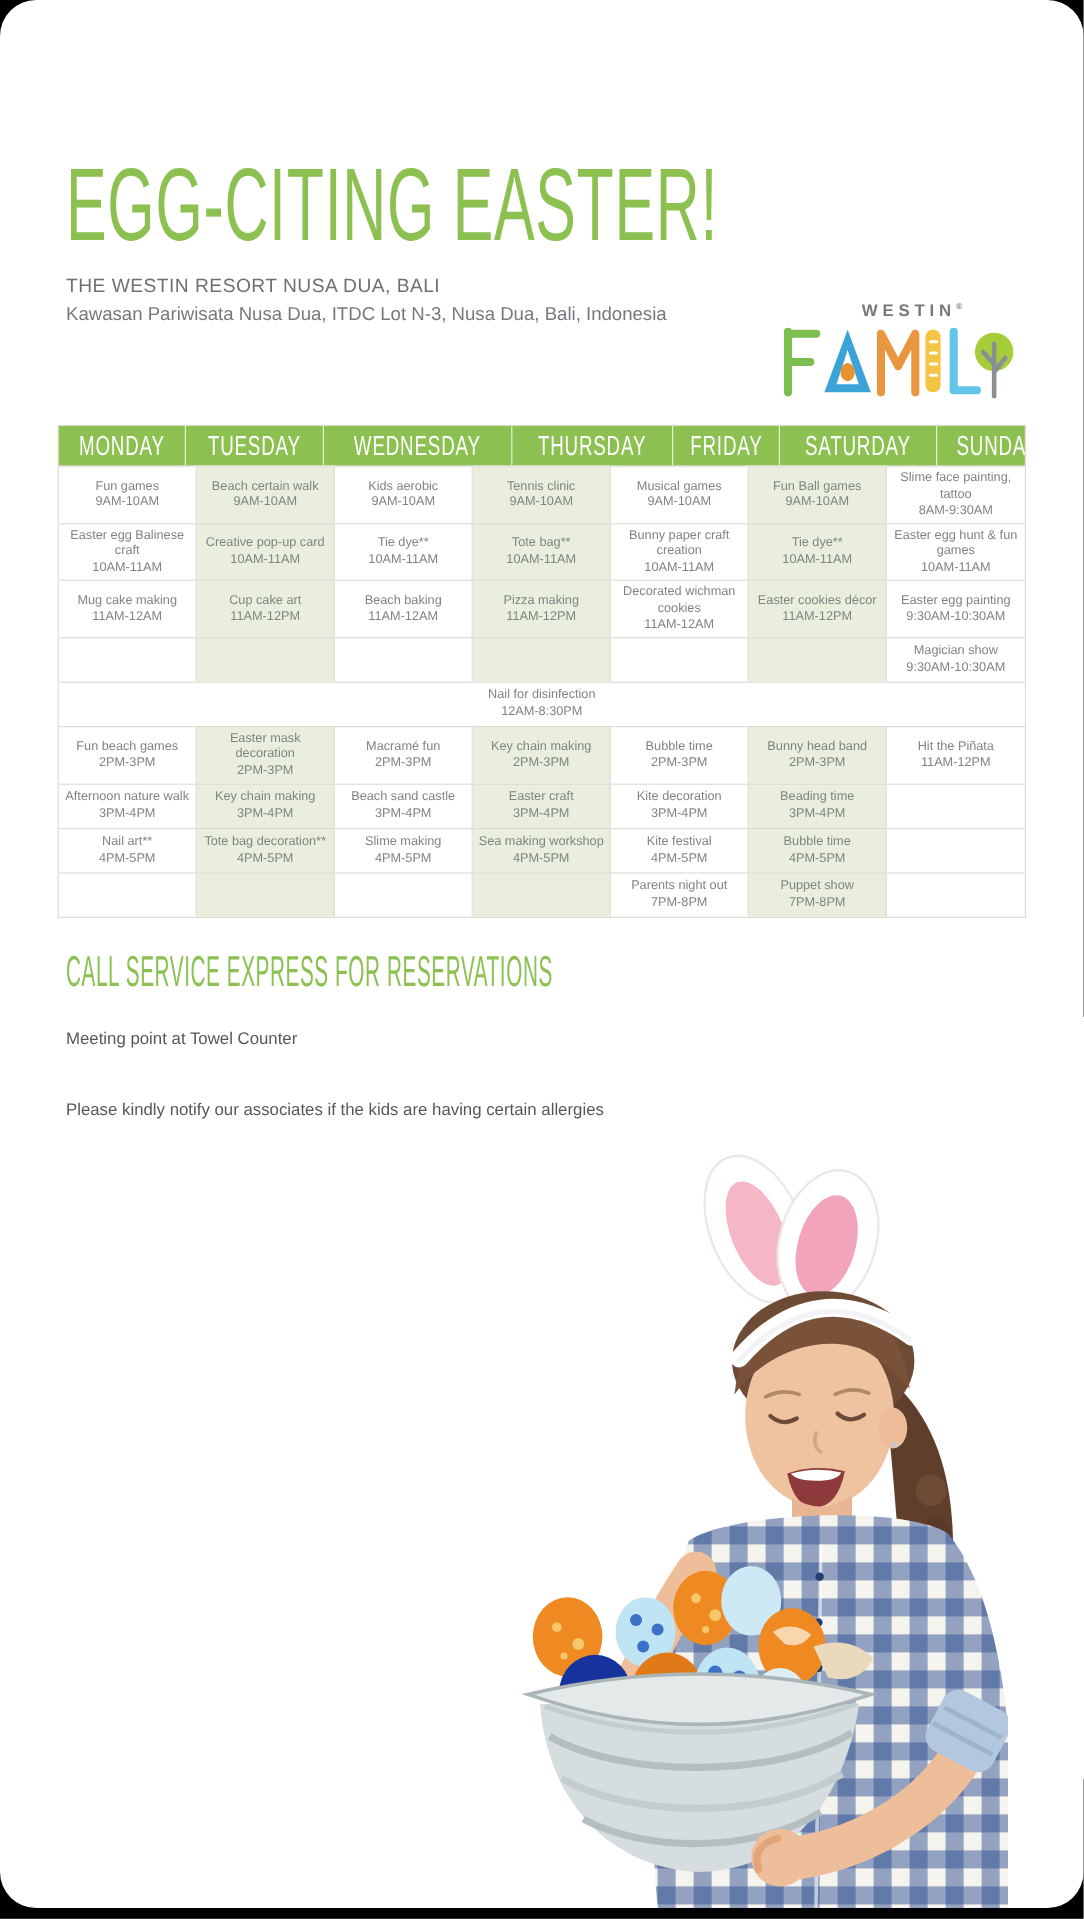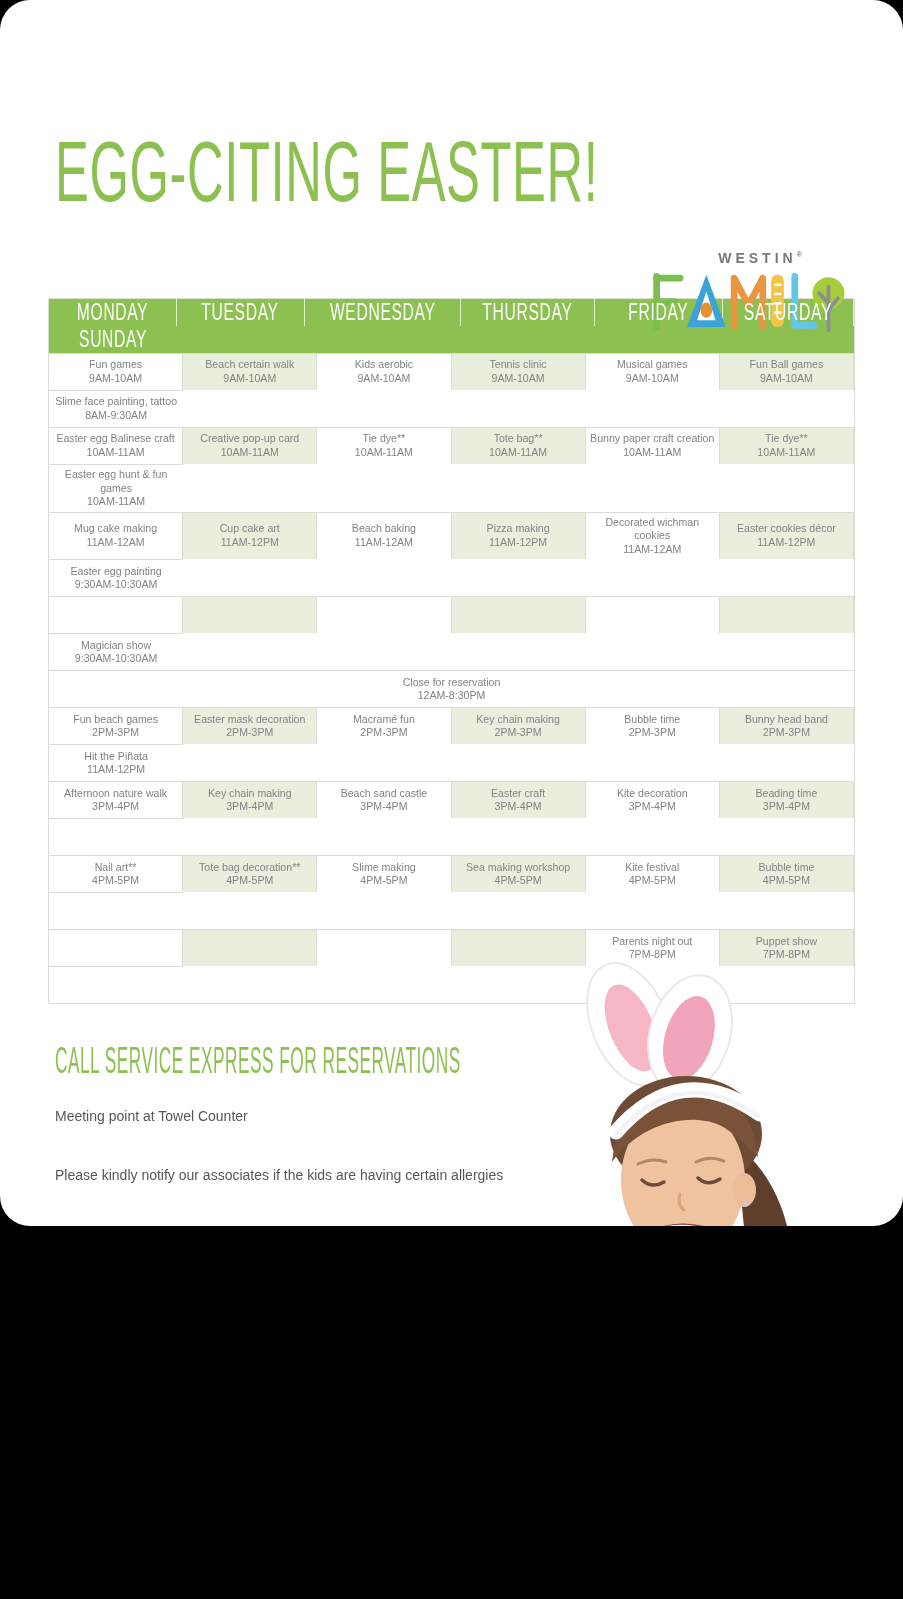--- a/index.html
+++ b/index.html
@@ -2,70 +2,74 @@
 <html style="--green: #8cc152; --tint: #e9efdc; --border: #dcded6; --cell-text: #7f8583; --body-text: #54585c; --logo-gray: #77787b;"><head>
 <meta charset="utf-8">
 <style>
   :root{
     --green:#8cc152; --tint:#e9efdc; --border:#dcded6; --cell-text:#7f8583;
     --body-text:#54585c; --logo-gray:#77787b;
   }
   *{margin:0;padding:0;box-sizing:border-box}
   html,body{width:903px;height:1599px}
   body{background:#000;font-family:"Liberation Sans",sans-serif;position:relative;overflow:hidden}
-  .card{position:absolute;left:0;top:0;width:903px;height:1226px;background:#fff;border-radius:30px;overflow:hidden}
+  .card{position:absolute;left:0;top:0;width:903px;height:1590px;background:#fff;border-radius:30px;overflow:hidden}
   .content{padding:0 48px;position:relative}
 
   
   .narrow{display:inline-block;white-space:nowrap;transform-origin:0 50%}
   .title{margin-top:128px;margin-left:7px;color:var(--green);font-size:86px;line-height:1;font-weight:400;height:88px}
   .title .narrow{transform:scaleX(.59);letter-spacing:1px}
   .subtitle{margin-left:7px;margin-top:14px;color:#6c7175}
   .subtitle .l1{font-size:16px;letter-spacing:.4px;margin-bottom:6px}
   .subtitle .l2{font-size:15.5px;color:#75797d}
 
   
   .logo{position:absolute;top:122px;right:52px;width:212px;text-align:center}
   .logo .westin{color:var(--logo-gray);font-size:14px;letter-spacing:4px;font-weight:700;margin-bottom:2px;margin-left:30px}
   .logo .westin sup{font-size:7px;letter-spacing:0}
   .logo svg{display:block;margin:0 auto}
 
   
   .schedule{margin-top:82px;border:1px solid var(--border)}
-  .t-row{display:grid;grid-template-columns:repeat(6,1fr)}
+  .t-row{display:grid;grid-template-columns:repeat(7,1fr)}
   .t-head{background:var(--green);min-height:33px}
   .h-cell{display:flex;align-items:center;justify-content:center;border-right:1px solid rgba(255,255,255,.75)}
   .h-cell:last-child{border-right:none}
   .h-txt{display:inline-block;transform:scaleX(.68);transform-origin:center;color:#fff;font-size:23px;letter-spacing:1px;white-space:nowrap}
   .cell{min-height:37px;border-right:1px solid var(--border);border-top:1px solid var(--border);
         display:flex;flex-direction:column;align-items:center;justify-content:center;
         padding:3px 4px;text-align:center;color:var(--cell-text);font-size:10.6px;line-height:1.28}
   .cell:last-child{border-right:none}
   .cell.tint{background:var(--tint)}
   .t-row.merged{display:flex;flex-direction:column;align-items:center;justify-content:center;
         min-height:37px;border-top:1px solid var(--border);color:var(--cell-text);
         font-size:10.6px;line-height:1.3;text-align:center;background:#fff}
 
   
-  .res-heading{margin-top:36px;margin-left:7px;color:var(--green);font-size:36px;font-weight:400;height:38px}
+  .res-heading{margin-top:24px;margin-left:7px;color:var(--green);font-size:36px;font-weight:400;height:38px}
   .res-heading .narrow{transform:scaleX(.48);letter-spacing:1px}
   .foot-p{margin-left:7px;color:var(--body-text);font-size:14px;line-height:25px}
   .p1{margin-top:26px}.p2{margin-top:1px}.p3{margin-top:34px}
 
   
   .photo{position:absolute;left:398px;top:942px;width:442px;height:648px}
 </style>
 </head>
 <body>
 
 <div class="card">
   <div class="content">
 
     <h1 class="title"><span class="narrow">EGG-CITING EASTER!</span></h1>
 
+    <div class="subtitle">
+      <div class="l1">THE WESTIN RESORT NUSA DUA, BALI</div>
+      <div class="l2">Kawasan Pariwisata Nusa Dua, ITDC Lot N-3, Nusa Dua, Bali, Indonesia</div>
+    </div>
 
     <div class="logo">
       <div class="westin"><span>WESTIN</span><sup>®</sup></div>
       <svg width="205" height="64" viewBox="0 0 235 76" aria-label="FAMILY">
 
         <g stroke="#7dbe51" stroke-width="8" stroke-linecap="round" fill="none">
           <path d="M12 10 V70"></path>
             <path d="M12 12 H40"></path>
             <path d="M12 40 H34"></path>
         </g>
@@ -226,21 +230,21 @@
           <div class="cell"></div>
           <div class="cell tint"></div>
           <div class="cell"></div>
           <div class="cell tint"></div>
           <div class="cell">
             <div class="act">Magician show</div>
             <div class="time">9:30AM-10:30AM</div>
           </div>
         </div>
         <div class="t-row merged">
-          <div>Close for reservation</div>
+          <div>Nail for disinfection</div>
           <div>12AM-8:30PM</div>
         </div>
         <div class="t-row">
           <div class="cell">
             <div class="act">Fun beach games</div>
             <div class="time">2PM-3PM</div>
           </div>
           <div class="cell tint">
             <div class="act">Easter mask decoration</div>
             <div class="time">2PM-3PM</div>

